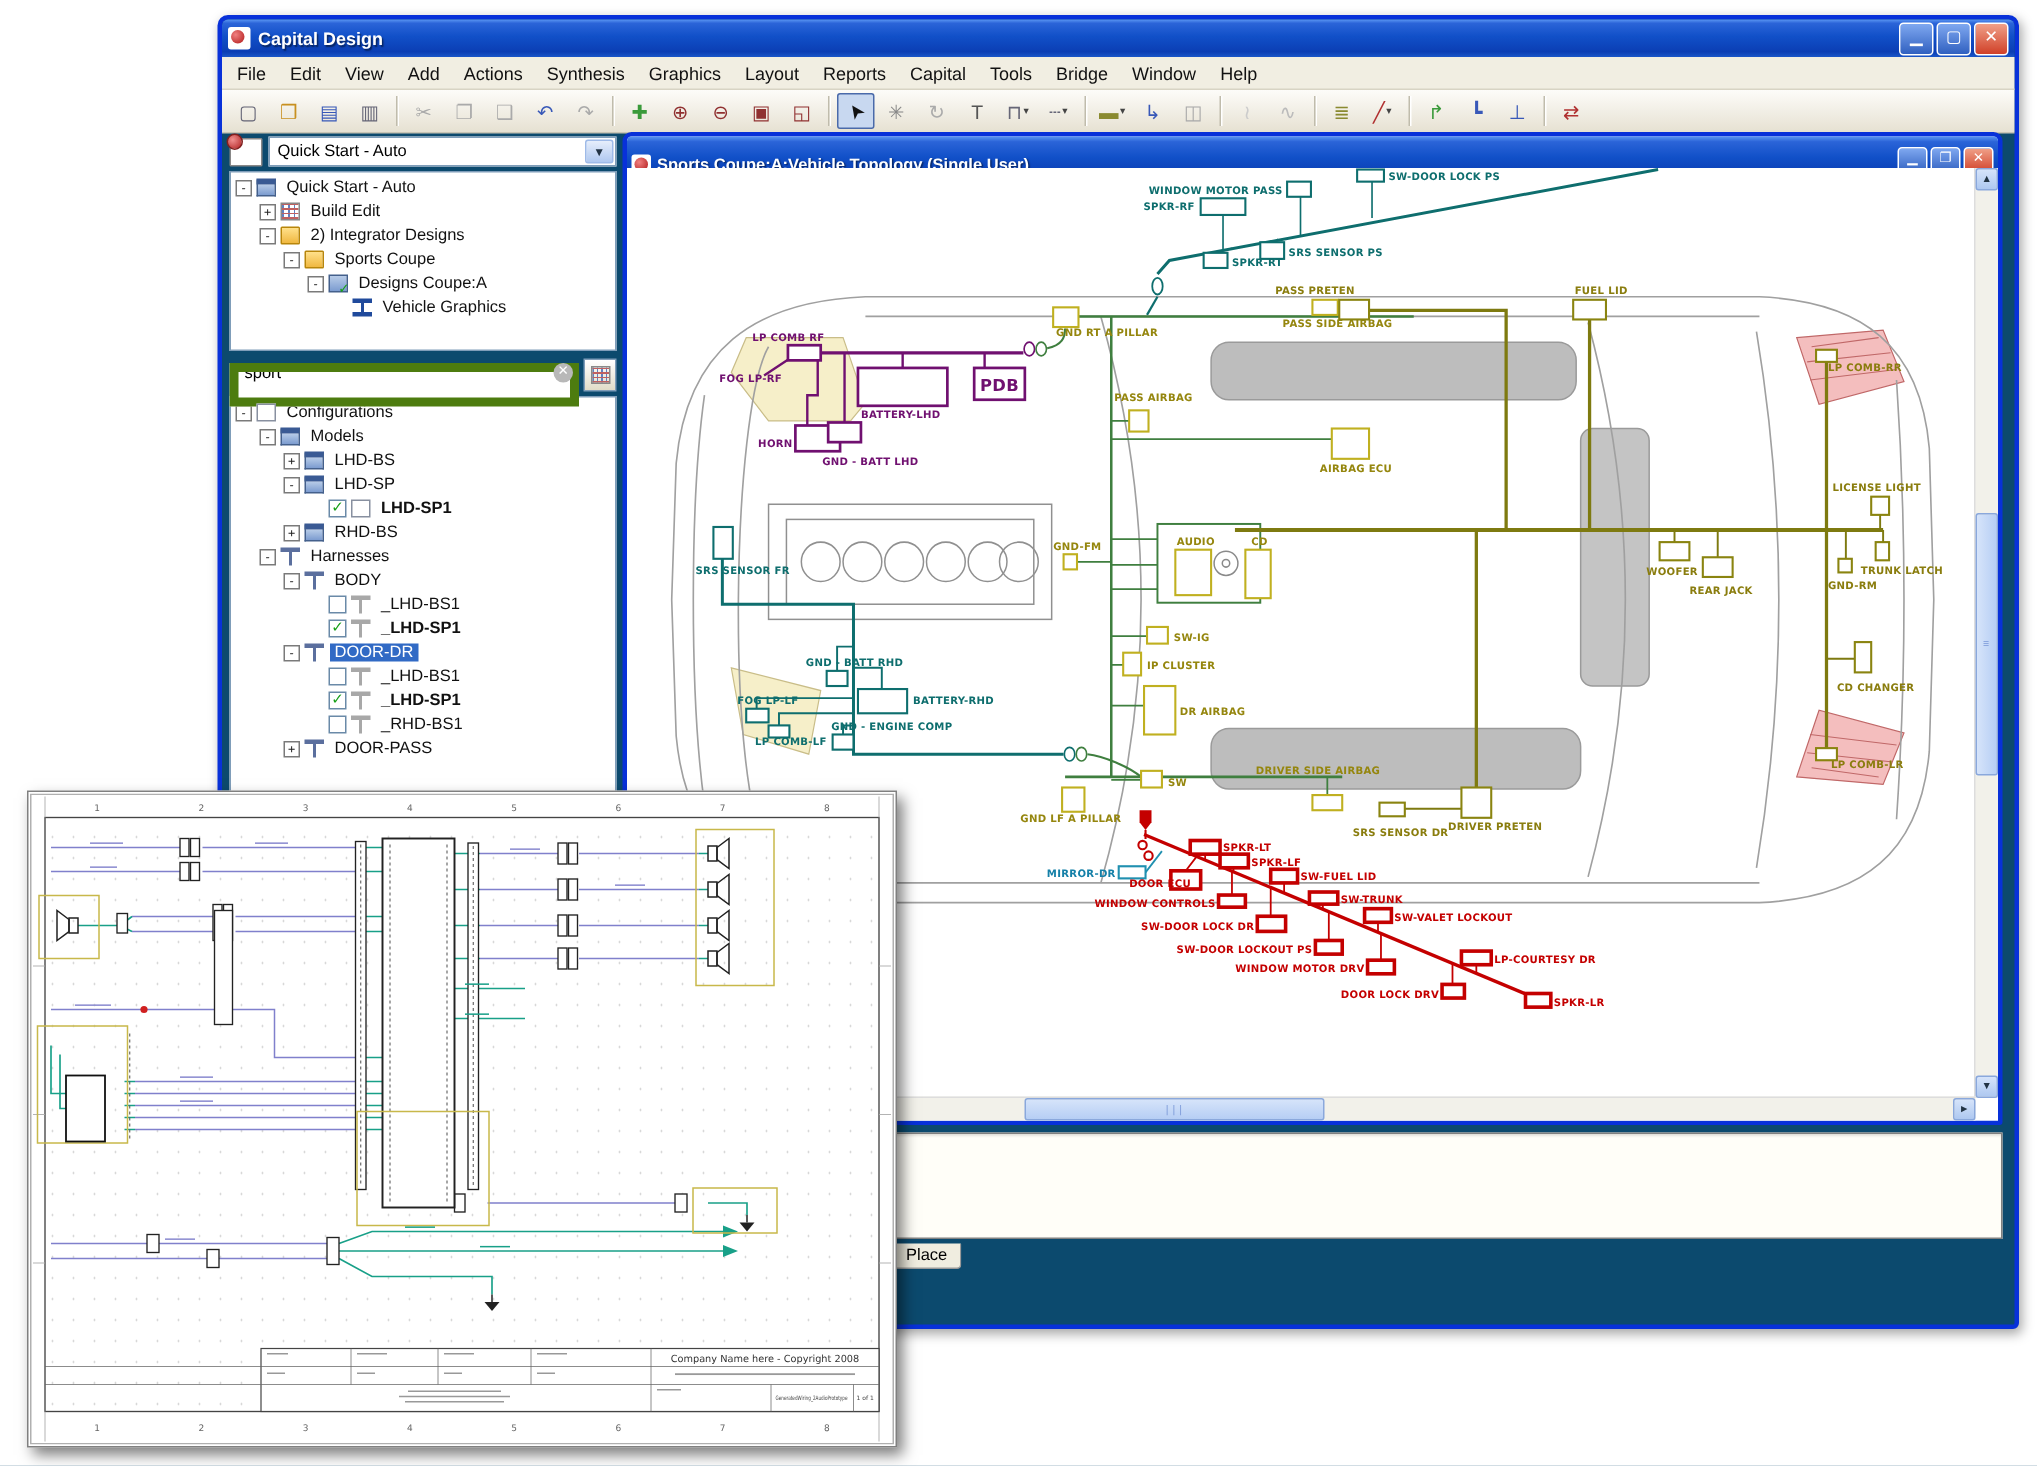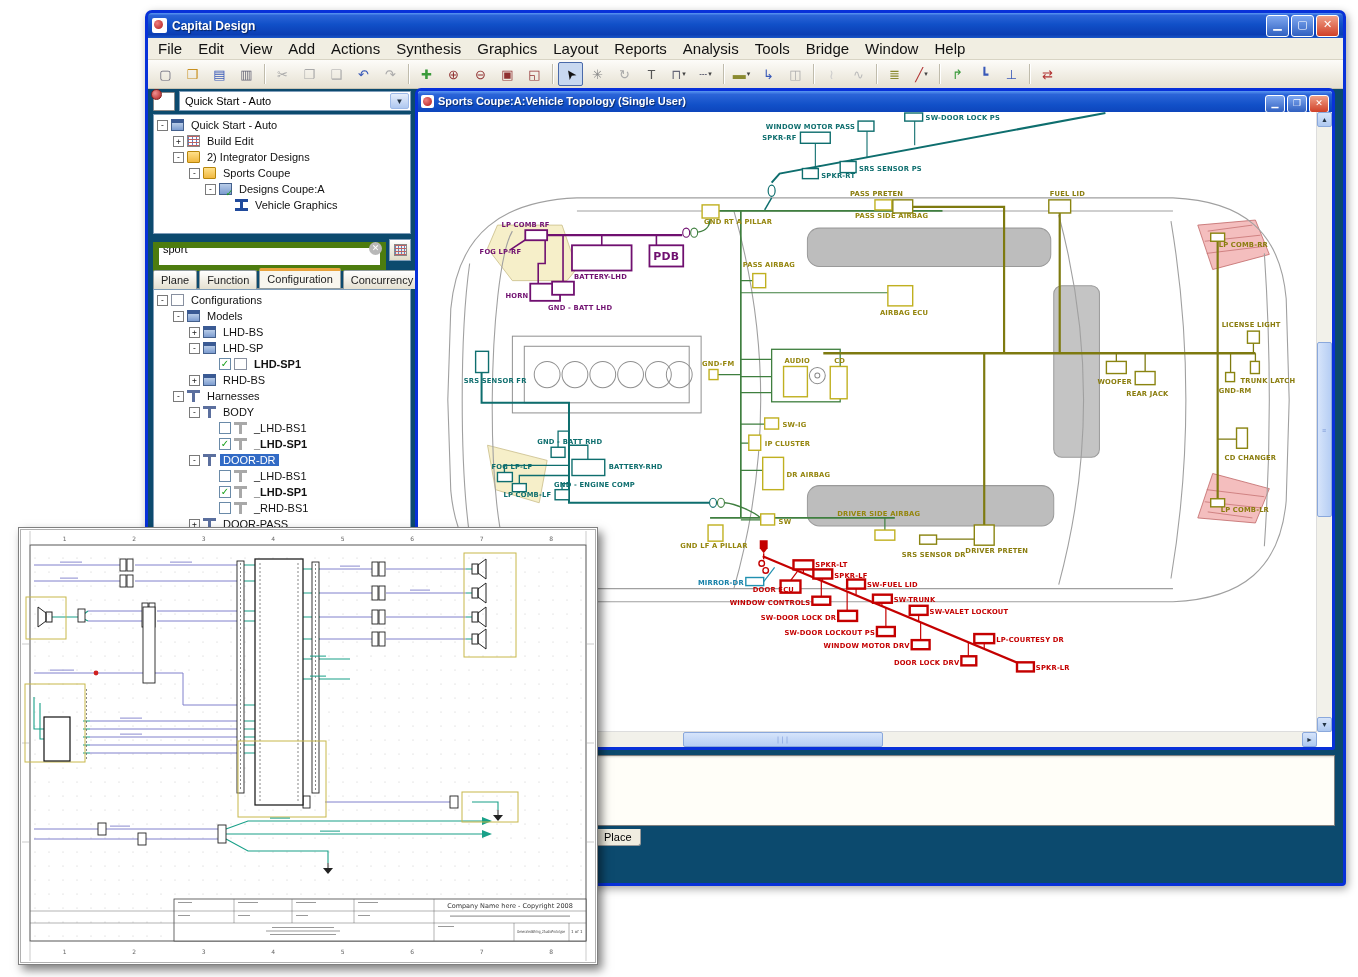--- a/index.html
+++ b/index.html
@@ -16,21 +16,21 @@
     text-shadow:1px 1px 1px rgba(0,0,0,.5);}
   .app-icon{width:15px;height:15px;background:#fff;border-radius:2px;position:relative;display:inline-block;}
   .app-icon::after{content:"";position:absolute;left:2px;top:2px;width:9px;height:9px;border-radius:50%;
     background:radial-gradient(circle at 35% 35%,#F08080,#B01818);}
   .winbtns{display:flex;gap:2px;}
   .wbtn{width:21px;height:20px;border:1px solid #fff;border-radius:3px;color:#fff;
     font:bold 11px/18px "DejaVu Sans",sans-serif;text-align:center;
     background:linear-gradient(#7FA8F0,#3060C0);}
   .wbtn.close{background:linear-gradient(#F0A088,#D04028);}
   .menubar{height:21px;display:flex;align-items:center;background:#F1EEE2;border-bottom:1px solid #D8D4C4;padding-left:2px;}
-  .menu-item{padding:3px 8px;font-size:15px;color:#111;}
+  .menu-item{padding:3px 8px;font-size:12px;color:#111;}
   .toolbar{height:28px;display:flex;align-items:center;padding:0 4px;
     background:linear-gradient(#FDFCF9,#E6E1D2);border-bottom:1px solid #C8C4B4;}
   .tb-btn{width:23px;height:22px;display:flex;align-items:center;justify-content:center;
     font-size:13px;border:1px solid transparent;border-radius:2px;margin:0 1px;}
   .tb-btn.active{background:#C8D8F0;border-color:#4A6AAA;}
   .tb-btn .rot{display:inline-block;transform:rotate(-125deg);}
   .tb-btn .dd{font-size:7px;color:#444;margin-left:1px;}
   .tb-sep{width:1px;height:20px;background:#C0BCAC;box-shadow:1px 0 0 #FFF;margin:0 4px;}
 
   .workarea{position:absolute;left:0;right:0;top:74px;bottom:0;}
@@ -84,21 +84,21 @@
     background-image:repeating-linear-gradient(0deg,#C06060 0,#C06060 1px,transparent 1px,transparent 3px),
     repeating-linear-gradient(90deg,#6080C0 0,#6080C0 1px,transparent 1px,transparent 3px);}
   .tabs-row{display:flex;align-items:flex-end;margin:2px 2px 0 2px;border-bottom:1px solid #919B9C;height:22px;flex:none;}
   .xtab{padding:3px 7px;border:1px solid #919B9C;border-bottom:none;border-radius:2px 2px 0 0;
     background:linear-gradient(#FFFFFF,#E4E0D0);font-size:11px;margin-right:2px;position:relative;top:1px;color:#222;}
   .xtab.active{background:#F8F6EE;border-top:3px solid #E8A33D;top:0;padding-top:2px;z-index:2;}
 
   
   .doc-window{position:absolute;left:267px;top:1px;width:920px;height:662px;box-sizing:border-box;
     border:3px solid #0831D9;border-radius:6px 6px 2px 2px;background:#fff;}
-  .doc-titlebar{height:21px;border-radius:3px 3px 0 0;display:flex;align-items:flex-start;padding:4px 3px;
+  .doc-titlebar{height:21px;border-radius:3px 3px 0 0;display:flex;align-items:flex-end;padding:4px 3px;
     background:linear-gradient(180deg,#5A96F2 0%,#2B64D8 12%,#1150C8 48%,#0B3EB4 88%,#1A56C8 100%);}
   .doc-titlebar .title{color:#fff;font-weight:bold;font-size:11px;margin-left:4px;flex:1;
     text-shadow:1px 1px 1px rgba(0,0,0,.5);}
   .doc-titlebar .wbtn{width:18px;height:16px;font-size:9px;line-height:14px;}
   .doc-body{position:absolute;left:0;right:0;top:21px;bottom:0;background:#fff;}
   .topo-canvas{position:absolute;left:0;top:0;}
   .vscroll{position:absolute;right:0;top:0;bottom:15px;width:15px;background:#F2F1EA;border-left:1px solid #DDD;}
   .hscroll{position:absolute;left:0;right:15px;bottom:0;height:15px;background:#F2F1EA;border-top:1px solid #DDD;}
   .sc-btn{position:absolute;width:15px;height:15px;box-sizing:border-box;border:1px solid #8AA8DC;border-radius:2px;
     background:linear-gradient(#D6E4FA,#AEC8F0);font-size:7px;color:#234;display:flex;align-items:center;justify-content:center;}
@@ -148,21 +148,21 @@
     <div class="menubar" id="menubar">
         <span class="menu-item">File</span>
         <span class="menu-item">Edit</span>
         <span class="menu-item">View</span>
         <span class="menu-item">Add</span>
         <span class="menu-item">Actions</span>
         <span class="menu-item">Synthesis</span>
         <span class="menu-item">Graphics</span>
         <span class="menu-item">Layout</span>
         <span class="menu-item">Reports</span>
-        <span class="menu-item">Analysis</span>
+        <span class="menu-item">Capital</span>
         <span class="menu-item">Tools</span>
         <span class="menu-item">Bridge</span>
         <span class="menu-item">Window</span>
         <span class="menu-item">Help</span>
       </div>
     <div class="toolbar" id="toolbar">
         <span class="tb-btn">
           <span style="color: rgb(102, 102, 119);">▢</span>
         </span>
         <span class="tb-btn">
@@ -319,26 +319,20 @@
           </div>
         <div class="search-row">
           <span class="search-wrap">
             <input class="search" value="sport" style="">
             <span class="clear-ic">✕</span>
           </span>
           <span class="grid-btn">
             <span class="grid-ic"></span>
           </span>
         </div>
-        <div class="tabs-row" id="cfgTabs">
-            <span class="xtab">Plane</span>
-            <span class="xtab">Function</span>
-            <span class="xtab active">Configuration</span>
-            <span class="xtab">Concurrency</span>
-          </div>
         <div class="tree-box cfg" id="cfgTree">
             <div class="trow">
               <span class="ind" style="width: 0px;"></span>
               <span class="exp">-</span>
               <span class="ic ic-doc"></span>
               <span class="tlabel">Configurations</span>
             </div>
             <div class="trow">
               <span class="ind" style="width: 16px;"></span>
               <span class="exp">-</span>

